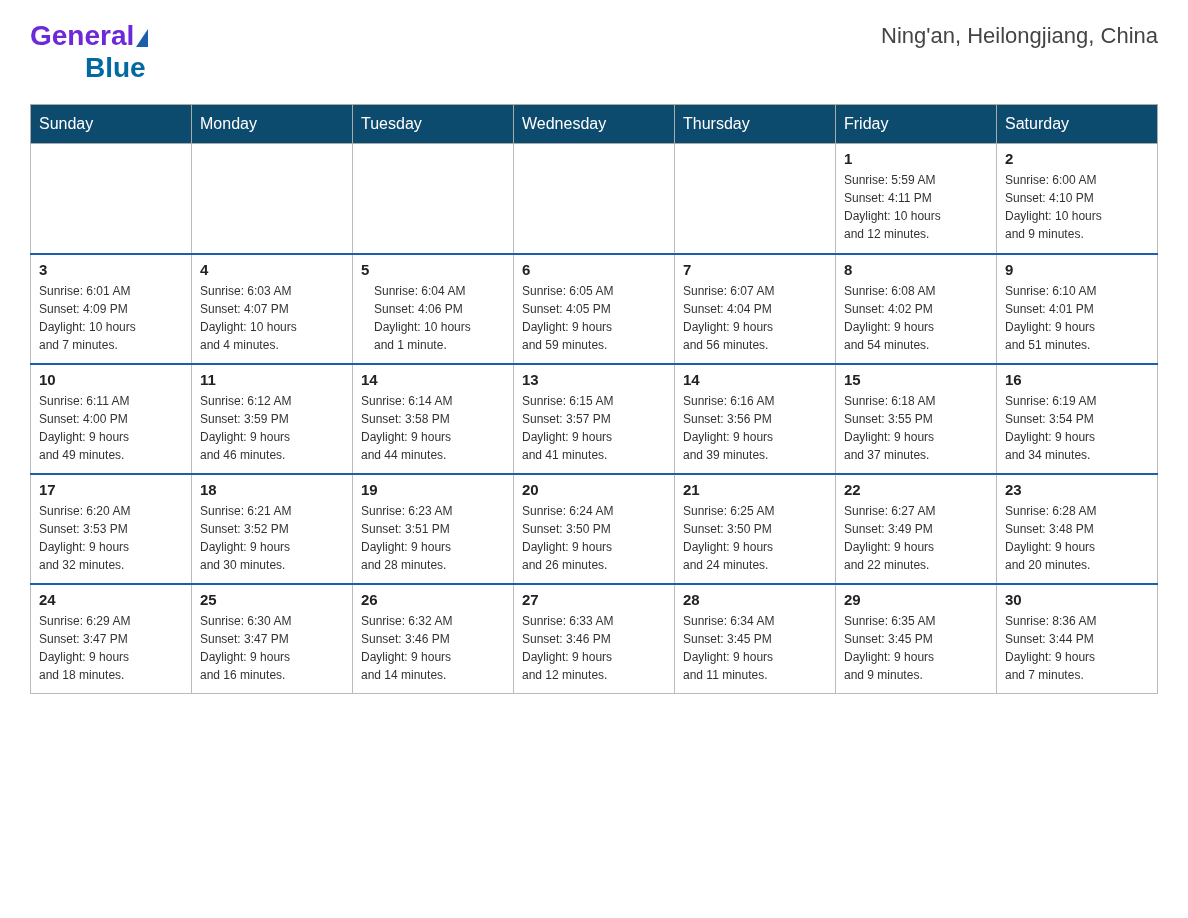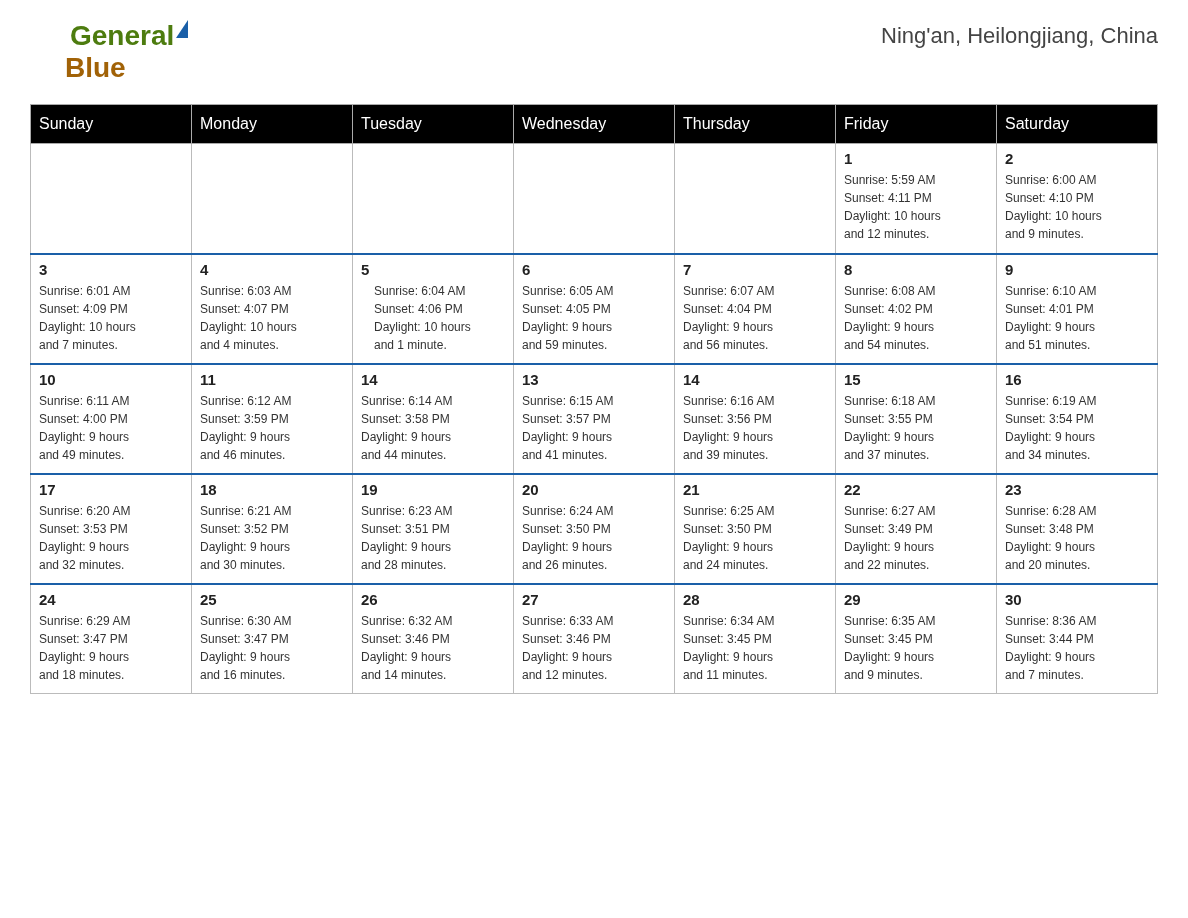--- a/index.html
+++ b/index.html
@@ -17,40 +17,39 @@
       margin-bottom: 20px;
     }
     .logo {
       display: flex;
       flex-direction: column;
       align-items: flex-start;
     }
     .logo-general {
       font-size: 28px;
       font-weight: bold;
-      color: #4d7c0f;
+      color: #6d28d9;
       display: flex;
-      align-items: flex-start;
-      margin-left: 40px;
+      align-items: center;
     }
     .logo-triangle {
       width: 0;
       height: 0;
       border-left: 12px solid transparent;
       border-bottom: 18px solid #1a5fa8;
       display: inline-block;
       margin-left: 2px;
       margin-right: -3px;
       margin-bottom: -3px;
     }
     .logo-blue-line {
-      color: #a16207;
+      color: #0369a1;
       font-size: 28px;
       font-weight: bold;
-      margin-left: 35px;
+      margin-left: 55px;
     }
     .title-section {
       text-align: right;
     }
     .month-title {
       font-size: 52px;
       font-weight: normal;
       color: #222;
       line-height: 1.1;
     }
@@ -58,21 +57,21 @@
       font-size: 22px;
       color: #444;
       margin-top: 3px;
     }
     .calendar {
       width: 100%;
       border-collapse: collapse;
       border: 1px solid #999;
     }
     .calendar th {
-      background-color: #000000;
+      background-color: #0c4a6e;
       color: #fff;
       font-size: 16px;
       font-weight: normal;
       padding: 10px 8px;
       text-align: left;
       border: 1px solid #aaa;
     }
     .calendar td {
       vertical-align: top;
       border: 1px solid #bbb;

